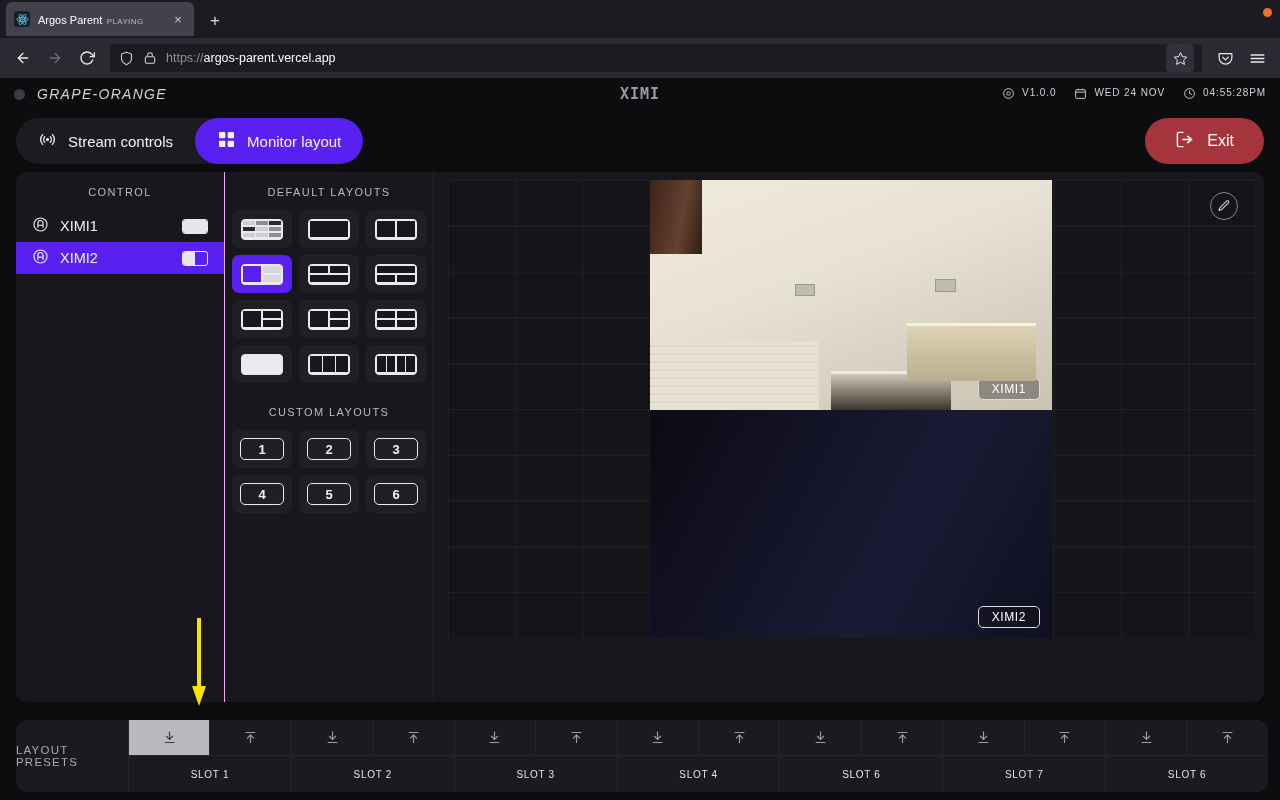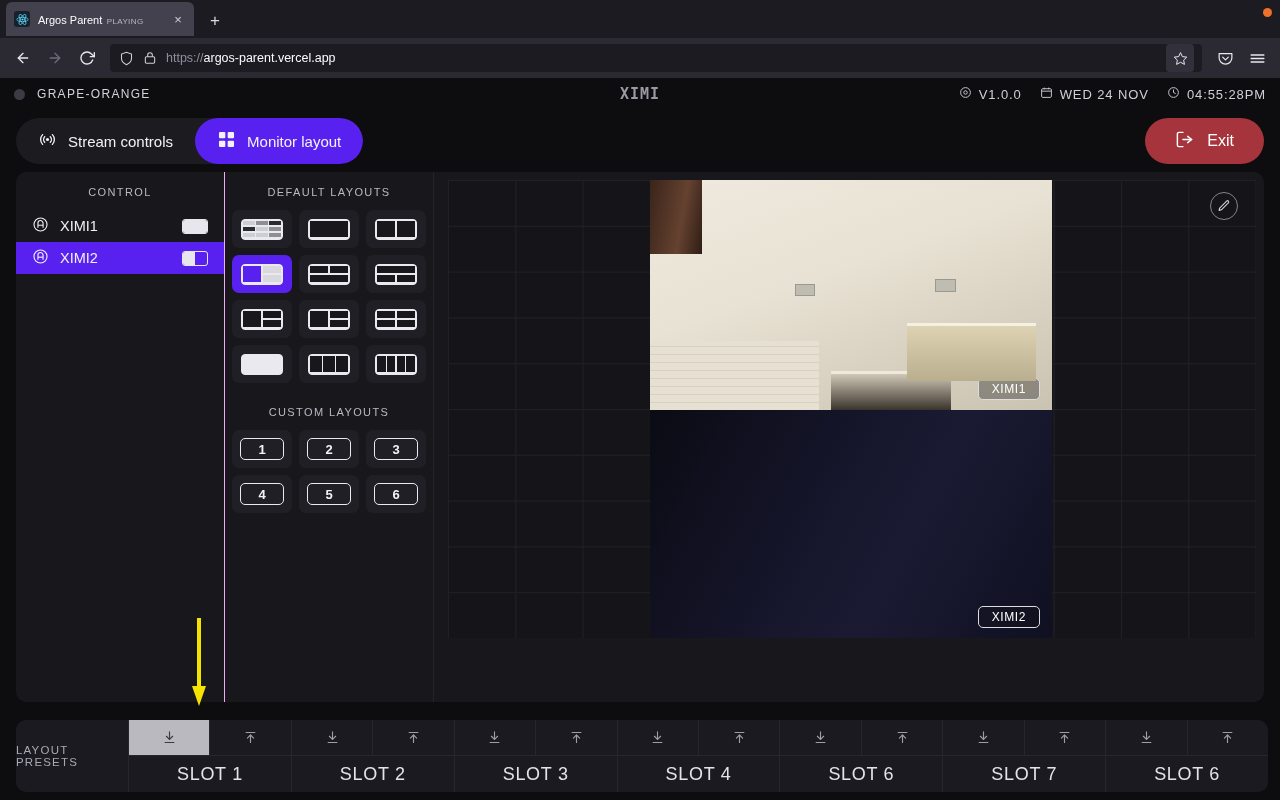--- a/index.html
+++ b/index.html
@@ -57,27 +57,27 @@
     justify-content: center; color: #e8e8ee; }
 
   
   .app { width: 1280px; height: 722px; background: #0d0d0f;
     display: flex; flex-direction: column; }
 
   .topbar { height: 32px; display: flex; align-items: center;
     padding: 0 14px; position: relative; background: #0d0d0f; }
   .topbar .left { display: flex; align-items: center; gap: 12px; }
   .status-dot { width: 11px; height: 11px; border-radius: 50%; background: #3b3b44; }
-  .site-name { font-size: 12px; letter-spacing: 1.3px; color: #d2d2d8; }
+  .site-name { font-size: 14px; letter-spacing: 1.3px; color: #d2d2d8; font-style: italic; }
   .brand { position: absolute; left: 0; right: 0; text-align: center;
     font-size: 15px; letter-spacing: 1px; color: #9a9aa4; font-weight: bold;
     font-family: "DejaVu Sans Mono", monospace; pointer-events: none; }
   .topbar .right { margin-left: auto; display: flex; align-items: center; gap: 18px; }
-  .meta { display: flex; align-items: center; gap: 7px;
-    font-size: 13px; letter-spacing: .9px; color: #cfcfd6; }
+  .meta { display: flex; align-items: flex-start; gap: 7px;
+    font-size: 10px; letter-spacing: .9px; color: #cfcfd6; }
 
   .tabsrow { height: 62px; display: flex; align-items: center;
     padding: 0 16px; }
   .seg { display: flex; background: #1b1b20; border-radius: 26px; overflow: hidden;
     height: 46px; }
   .seg-btn { display: flex; align-items: center; gap: 11px; padding: 0 22px;
     font-size: 15px; color: #f2f2f5; height: 46px; border-radius: 26px; }
   .seg-btn.active { background: #5921f0; }
   .exit-btn { margin-left: auto; background: #a6343c; height: 46px;
     border-radius: 26px; display: flex; align-items: center; gap: 13px;
@@ -165,21 +165,21 @@
     color: #a9a9b3; }
   .slots { flex: 1; display: flex; }
   .slot { flex: 1; display: flex; flex-direction: column;
     border-left: 1px solid #26262d; }
   .slot-actions { height: 36px; display: flex; border-bottom: 1px solid #26262d; }
   .act { flex: 1; display: flex; align-items: center; justify-content: center;
     color: #9e9eaa; }
   .act + .act { border-left: 1px solid #26262d; }
   .act.hover { background: #b9b9bf; color: #3a3a42; }
   .slot-name { height: 36px; display: flex; align-items: center;
-    justify-content: center; font-size: 18px; letter-spacing: .7px;
+    justify-content: center; font-size: 10px; letter-spacing: .7px;
     color: #e3e3e9; }
 </style>
 </head>
 <body>
 
 <div class="browser-chrome">
   <div class="tabstrip">
     <div class="tab">
       <span class="tab-favicon">
         <svg width="13" height="13" viewBox="0 0 24 24">

